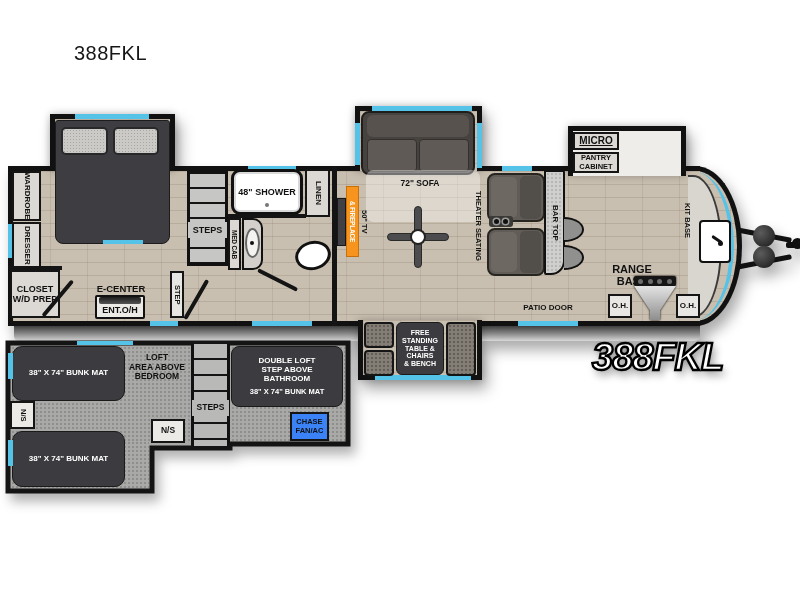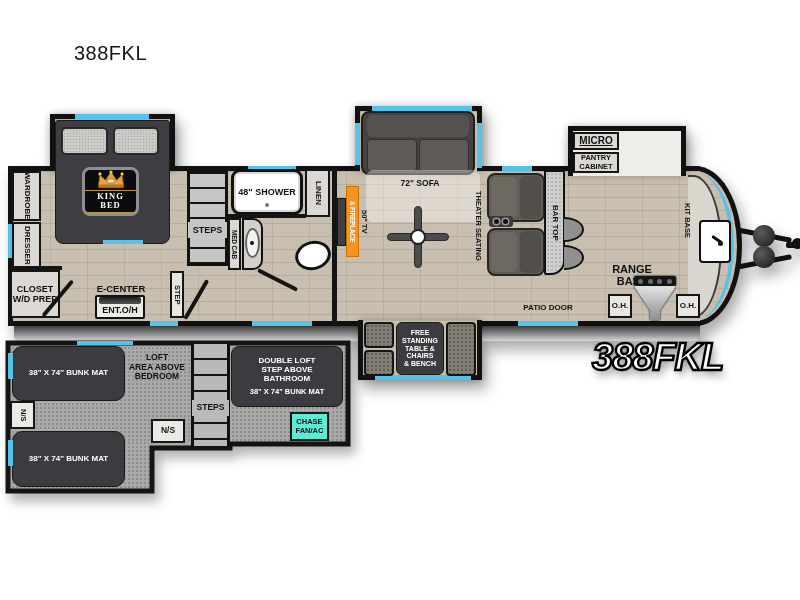--- a/index.html
+++ b/index.html
@@ -75,33 +75,20 @@
     <div class="abs cyan" style="left:518px;top:321px;width:60px;height:5px;"></div>
 
     <div class="abs slide" style="left:50px;top:114px;width:125px;height:57px;border-bottom:none;">
       <div class="abs cyan" style="left:20px;top:-5px;width:74px;height:5px;"></div>
     </div>
     <div class="abs" style="left:55px;top:120px;width:115px;height:124px;background:#3e3e42;border:1px solid #1c1c1e;border-radius:3px 3px 8px 8px;"></div>
     <div class="abs" style="left:61px;top:127px;width:47px;height:28px;background:#cbcac6;border:2px solid #28282b;border-radius:5px;
                 background-image:radial-gradient(rgba(0,0,0,.18) .8px,transparent 1px);background-size:3px 3px;"></div>
     <div class="abs" style="left:113px;top:127px;width:46px;height:28px;background:#cbcac6;border:2px solid #28282b;border-radius:5px;
                 background-image:radial-gradient(rgba(0,0,0,.18) .8px,transparent 1px);background-size:3px 3px;"></div>
-    <div class="abs" style="left:82px;top:167px;width:57px;height:49px;background:#0c0c0e;border:3px solid #909094;border-radius:8px;
-                display:flex;flex-direction:column;align-items:center;justify-content:center;">
-      <svg width="38" height="24" viewBox="0 0 38 24">
-        <polygon points="3,20 5,6 12,13 19,2 26,13 33,6 35,20" fill="#e8a33d" stroke="#8a5a12" stroke-width="1"></polygon>
-        <circle cx="5" cy="5" r="2" fill="#f4c96d"></circle>
-          <circle cx="19" cy="2.5" r="2" fill="#f4c96d"></circle>
-          <circle cx="33" cy="5" r="2" fill="#f4c96d"></circle>
-        <ellipse cx="19" cy="14" rx="5" ry="3" fill="#f7ddae" stroke="#8a5a12" stroke-width=".8"></ellipse>
-        <rect x="3" y="19" width="32" height="3.5" rx="1.5" fill="#c87f1f" stroke="#8a5a12" stroke-width=".8"></rect>
-      </svg>
-      <div class="lbl" style="color:#fff;font-family:'Liberation Serif','DejaVu Serif',serif;font-size:8.5px;letter-spacing:1px;
-                  border-top:1px solid #b9974a;border-bottom:1px solid #b9974a;padding:1px 2px;margin-top:1px;">KING BED</div>
-    </div>
     <div class="abs cyan" style="left:103px;top:240px;width:40px;height:4px;"></div>
 
     <div class="abs cab" style="left:12px;top:171px;width:29px;height:50px;">
       <span class="lbl vtext" style="font-size:8px;">WARDROBE</span>
     </div>
     <div class="abs cab" style="left:12px;top:222px;width:29px;height:46px;">
       <span class="lbl vtext" style="font-size:8px;">DRESSER</span>
     </div>
     <div class="abs wall" style="left:8px;top:266px;width:54px;height:4px;"></div>
     <div class="abs cab" style="left:10px;top:270px;width:50px;height:48px;">
@@ -275,21 +262,21 @@
     <div class="abs" style="left:192px;top:400px;width:37px;height:16px;background:#b9b9b7;display:flex;align-items:center;justify-content:center;">
       <span class="lbl" style="font-size:8.5px;">STEPS</span>
     </div>
 
     <div class="abs darkbox" style="left:231px;top:346px;width:112px;height:61px;border-radius:8px;">
       <span class="lbl pre" style="font-size:8px;color:#fff;">DOUBLE LOFT
 STEP ABOVE
 BATHROOM</span>
       <span class="lbl" style="font-size:7.5px;color:#fff;margin-top:4px;">38" X 74" BUNK MAT</span>
     </div>
-    <div class="abs cab" style="left:290px;top:412px;width:39px;height:29px;background:#5eead4;">
+    <div class="abs cab" style="left:290px;top:412px;width:39px;height:29px;background:#3b82f6;">
       <span class="lbl pre" style="font-size:7.5px;">CHASE
 FAN/AC</span>
     </div>
   </div>
 
   <div class="abs model-big" style="left:592px;top:336px;">388FKL</div>
 
 </div>
 
 </body></html>

